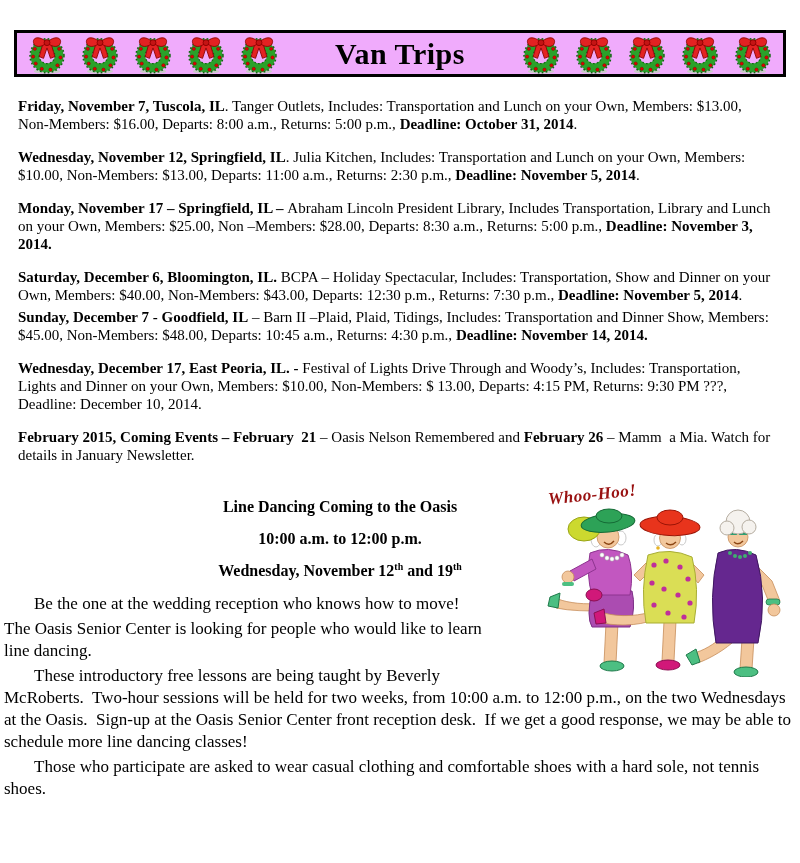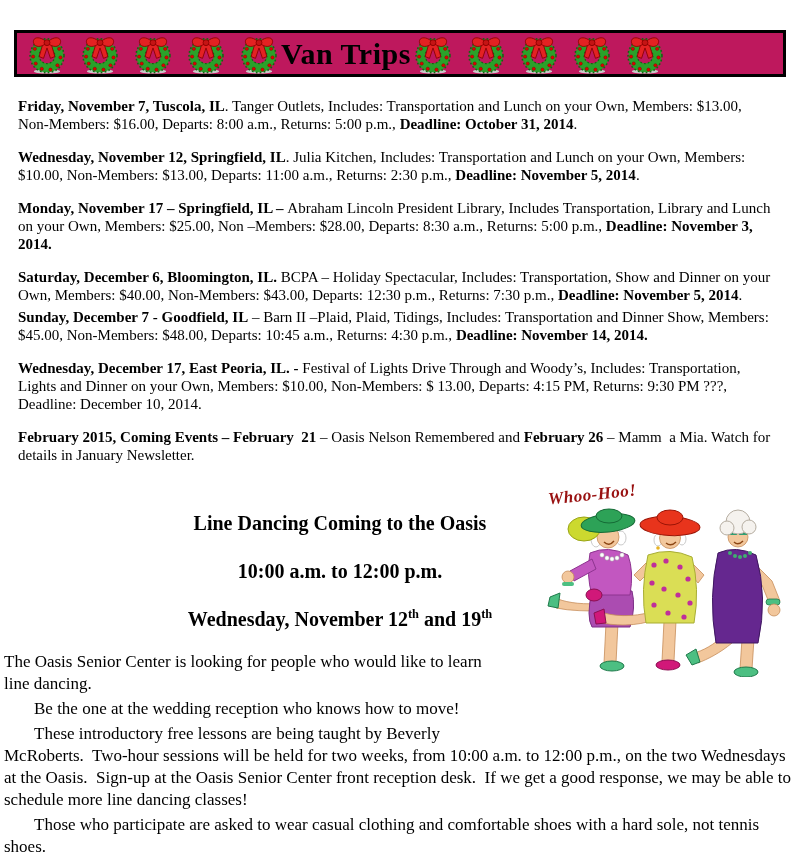--- a/index.html
+++ b/index.html
@@ -1,36 +1,36 @@
 <!DOCTYPE html>
 <html><head>
 <meta charset="utf-8">
 <style>
   html,body{margin:0;padding:0;background:#fff;}
   body{width:800px;height:863px;overflow:hidden;font-family:"Liberation Serif",serif;color:#000;}
   .page{width:800px;height:863px;position:relative;background:#fff;}
 
   
-  .header{display:flex;align-items:center;
-          border:3px solid #000;margin:30px 14px 0 14px;height:41px;padding:0 8px;background:#be185d;}
+  .header{display:flex;align-items:center;justify-content:space-between;
+          border:3px solid #000;margin:30px 14px 0 14px;height:41px;padding:0 8px;background:#f0abfc;}
   .wreaths{display:flex;align-items:center;gap:9px;}
   .wreaths svg{width:44px;height:40px;display:block;}
   .title{font-size:30px;font-weight:bold;letter-spacing:0.5px;white-space:nowrap;}
 
   
   .trips{margin:20px 18px 0 18px;}
   .trips p{font-size:15px;line-height:18px;margin:0 10px 15px 0;white-space:pre-wrap;}
   .trips p.tight{margin-bottom:4px;}
   .b{font-weight:bold;}
   .u{text-decoration:underline;}
 
   
   .dance{position:relative;padding:12px 0 0 4px;}
   .headings{width:672px;text-align:center;margin-bottom:6px;}
-  .headings h2{font-size:20px;line-height:32px;margin:16px;font-weight:bold;}
+  .headings h2{font-size:16px;line-height:32px;margin:0;font-weight:bold;}
   .headings sup{font-size:0.62em;line-height:0;}
   .dance p{font-size:17px;line-height:22px;margin:0 0 3px 0;white-space:pre-wrap;}
   .dance p.indent{text-indent:30px;}
 
   .art{position:absolute;top:6px;right:6px;width:248px;height:192px;}
   .whoo{position:absolute;top:0;left:2px;color:#991111;font-style:italic;font-weight:bold;
         font-size:17px;transform:rotate(-6deg);letter-spacing:0.5px;}
   .art svg.ladies{position:absolute;top:20px;left:0;width:246px;height:172px;}
 </style>
 </head>
@@ -193,19 +193,19 @@
         </g>
       </svg>
     </div>
 
     <div class="headings">
       <h2>Line Dancing Coming to the Oasis</h2>
       <h2>10:00 a.m. to 12:00 p.m.</h2>
       <h2><span>Wednesday, November 12</span><sup>th</sup><span> and 19</span><sup>th</sup></h2>
     </div>
 
+    <p class="dp indent"><span>Be the one at the wedding reception who knows how to move!</span></p>
     <p class="dp"><span>The Oasis Senior Center is looking for people who would like to learn</span><br><span>line dancing.</span></p>
-    <p class="dp indent"><span>Be the one at the wedding reception who knows how to move!</span></p>
     <p class="dp indent"><span>These introductory free lessons are being taught by Beverly</span><br><span>McRoberts.  Two-hour sessions will be held for two weeks, from 10:00 a.m. to 12:00 p.m., on the two Wednesdays at the Oasis.  Sign-up at the Oasis Senior Center front reception desk.  If we get a good response, we may be able to schedule more line dancing classes!</span></p>
     <p class="dp indent"><span>Those who participate are asked to wear casual clothing and comfortable shoes with a hard sole, not tennis shoes.</span></p>
   </div>
 
 </div>
 
 </body></html>

